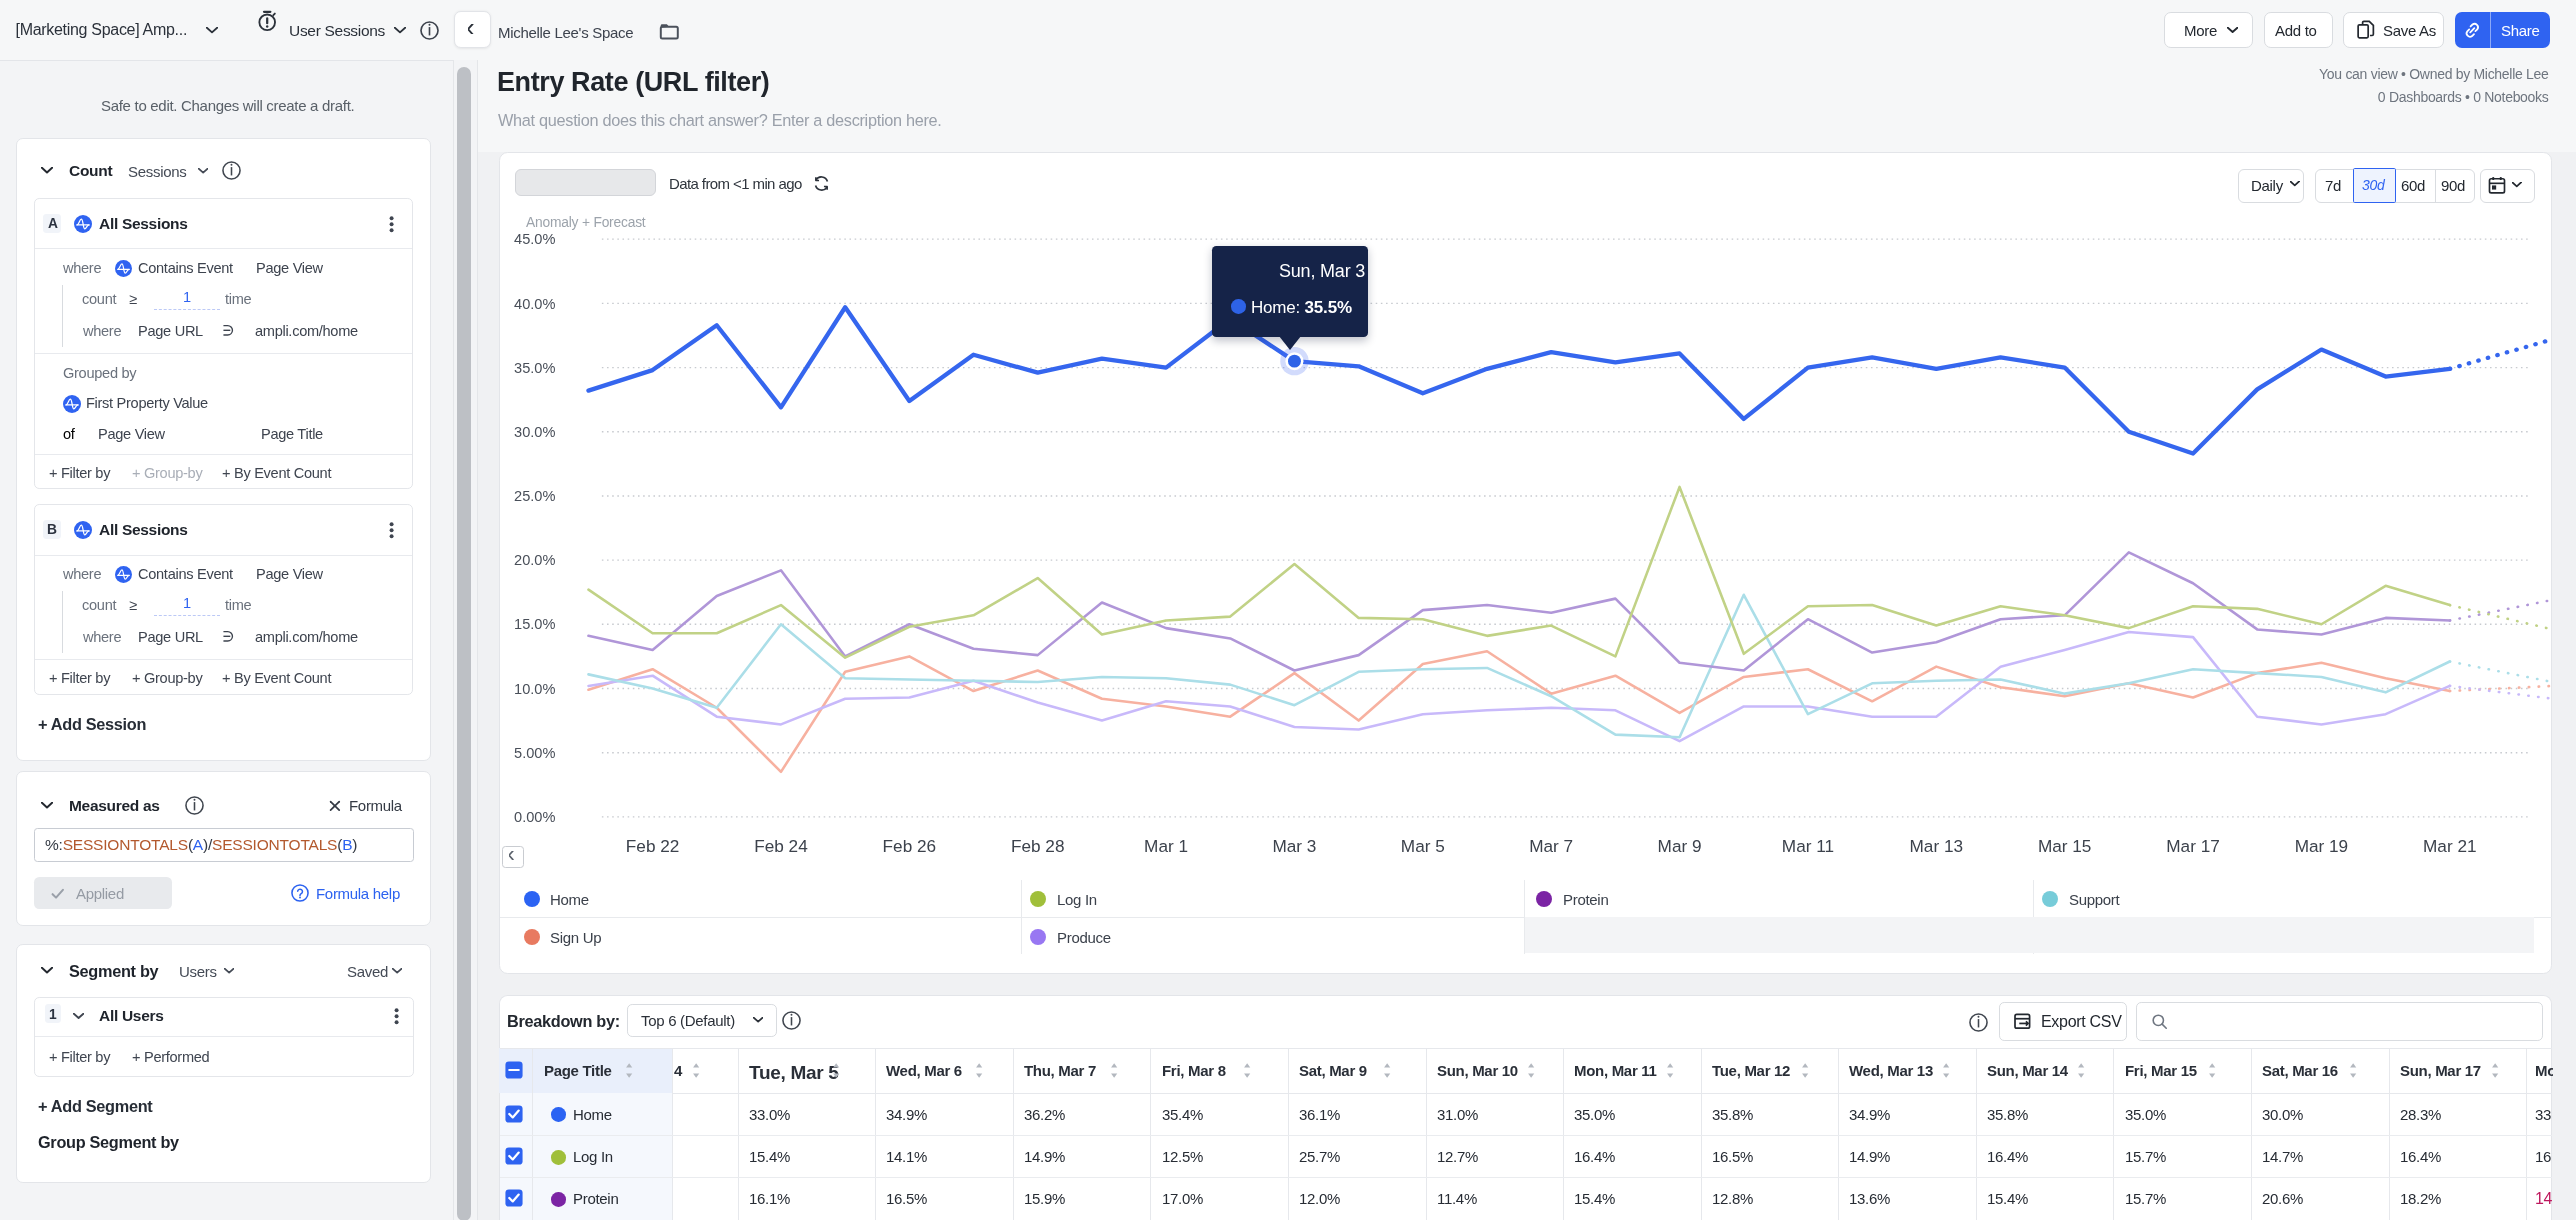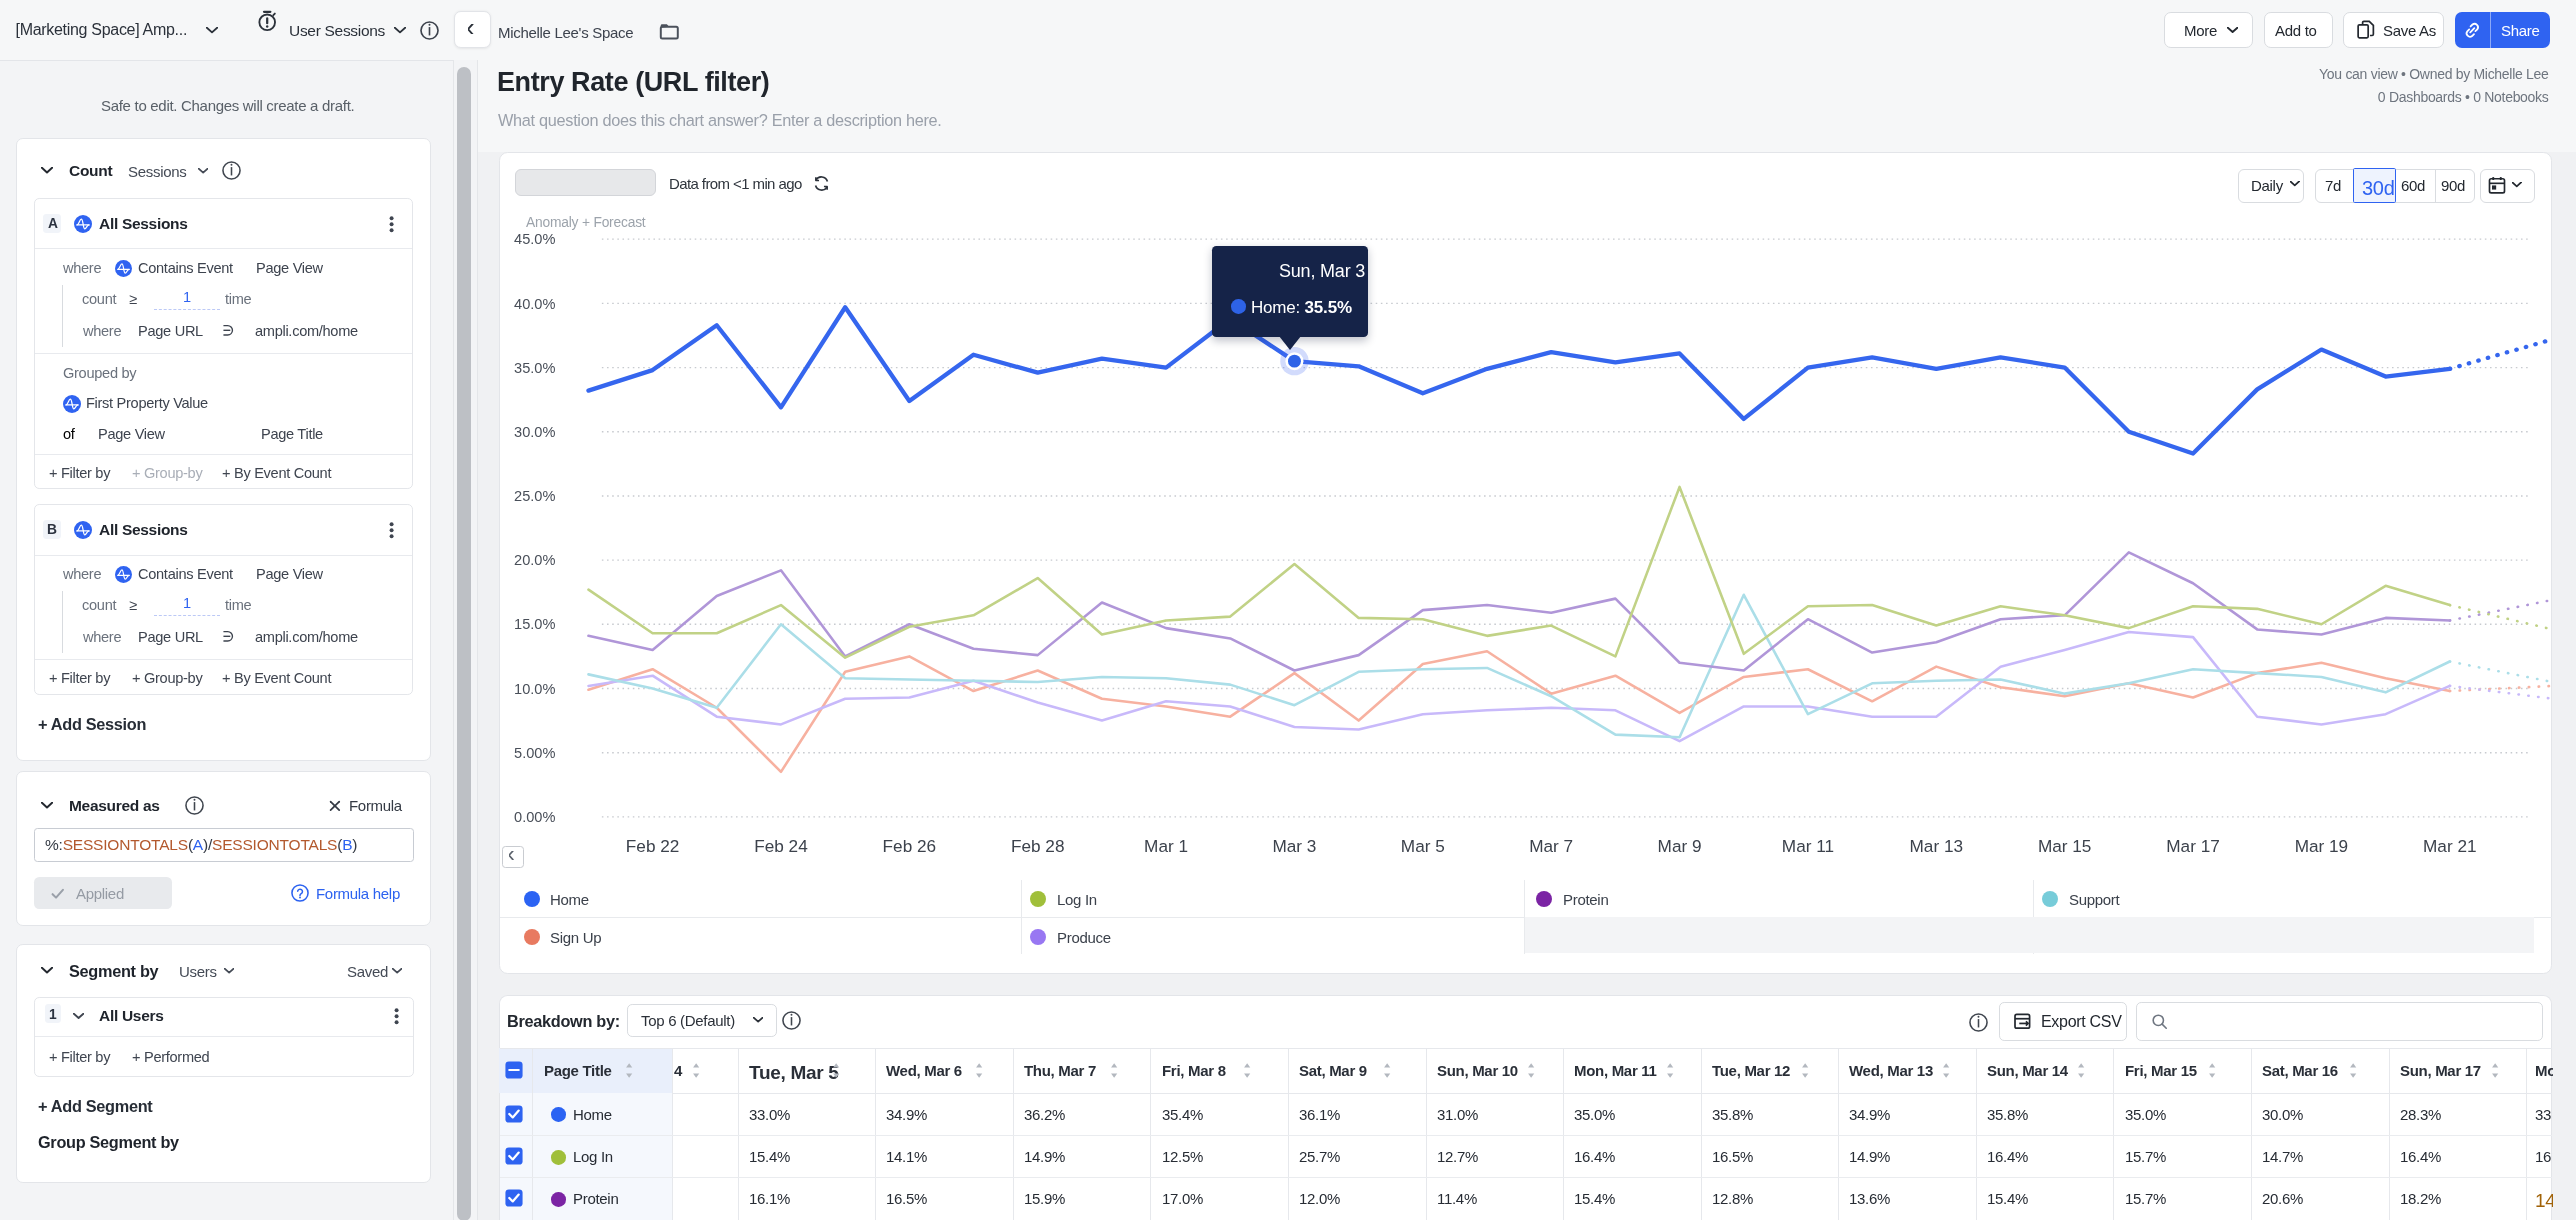--- a/index.html
+++ b/index.html
@@ -240,21 +240,21 @@
 <div class="btn" style="left:2238px;top:169px;width:66px;height:34px;border-radius:6px"></div>
 <div style="position:absolute;left:2251px;top:178px;font-size:15px;color:#23282f;font-weight:400;letter-spacing:-0.3px;white-space:nowrap;line-height:1;">Daily</div>
 <svg style="position:absolute;left:2290px;top:181px" width="9.5" height="5.7" viewBox="0 0 11 6.6">
     <path d="M0 0 L5.5 4.95 L11 0" fill="none" stroke="#23282f" stroke-width="2" stroke-linecap="round" stroke-linejoin="round"></path>
   </svg>
 <div class="btn" style="left:2315px;top:169px;width:160px;height:34px;border-radius:6px"></div>
 <div style="position:absolute;left:2354px;top:169px;width:0.9px;height:34px;background:#d9dce0"></div>
 <div style="position:absolute;left:2435px;top:169px;width:0.9px;height:34px;background:#d9dce0"></div>
 <div style="position:absolute;left:2353px;top:168px;width:43px;height:35px;background:#eef3fe;border:1.3px solid #2f63f1;border-radius:1.7px"></div>
 <div style="position:absolute;left:2325px;top:178px;font-size:15px;color:#23282f;font-weight:400;letter-spacing:-0.3px;white-space:nowrap;line-height:1;">7d</div>
-<div style="position:absolute;left:2362px;top:178px;font-size:20px;color:#2f63f1;font-weight:400;letter-spacing:-0.3px;white-space:nowrap;line-height:1;">30d</div>
+<div style="position:absolute;left:2362px;top:178px;font-size:14px;color:#2f63f1;font-weight:400;letter-spacing:-0.3px;white-space:nowrap;line-height:1;font-style:italic;">30d</div>
 <div style="position:absolute;left:2401px;top:178px;font-size:15px;color:#23282f;font-weight:400;letter-spacing:-0.3px;white-space:nowrap;line-height:1;">60d</div>
 <div style="position:absolute;left:2441px;top:178px;font-size:15px;color:#23282f;font-weight:400;letter-spacing:-0.3px;white-space:nowrap;line-height:1;">90d</div>
 <div class="btn" style="left:2480px;top:169px;width:55px;height:34px;border-radius:6px"></div>
 <svg style="position:absolute;left:2487px;top:175px" width="20" height="20" viewBox="0 0 24 24">
     <rect x="3" y="4.5" width="18" height="17" rx="2" fill="none" stroke="#23282f" stroke-width="2"></rect>
     <line x1="3" y1="10" x2="21" y2="10" stroke="#23282f" stroke-width="2"></line>
     <line x1="7.5" y1="2.5" x2="7.5" y2="6" stroke="#23282f" stroke-width="2.2"></line>
     <line x1="16.5" y1="2.5" x2="16.5" y2="6" stroke="#23282f" stroke-width="2.2"></line>
     <rect x="6" y="12.5" width="5" height="5" fill="#23282f"></rect>
   </svg>
@@ -523,14 +523,14 @@
 <div style="position:absolute;left:1162px;top:1191px;font-size:15px;color:#272c34;font-weight:400;letter-spacing:-0.3px;white-space:nowrap;line-height:1;">17.0%</div>
 <div style="position:absolute;left:1299px;top:1191px;font-size:15px;color:#272c34;font-weight:400;letter-spacing:-0.3px;white-space:nowrap;line-height:1;">12.0%</div>
 <div style="position:absolute;left:1437px;top:1191px;font-size:15px;color:#272c34;font-weight:400;letter-spacing:-0.3px;white-space:nowrap;line-height:1;">11.4%</div>
 <div style="position:absolute;left:1574px;top:1191px;font-size:15px;color:#272c34;font-weight:400;letter-spacing:-0.3px;white-space:nowrap;line-height:1;">15.4%</div>
 <div style="position:absolute;left:1712px;top:1191px;font-size:15px;color:#272c34;font-weight:400;letter-spacing:-0.3px;white-space:nowrap;line-height:1;">12.8%</div>
 <div style="position:absolute;left:1849px;top:1191px;font-size:15px;color:#272c34;font-weight:400;letter-spacing:-0.3px;white-space:nowrap;line-height:1;">13.6%</div>
 <div style="position:absolute;left:1987px;top:1191px;font-size:15px;color:#272c34;font-weight:400;letter-spacing:-0.3px;white-space:nowrap;line-height:1;">15.4%</div>
 <div style="position:absolute;left:2125px;top:1191px;font-size:15px;color:#272c34;font-weight:400;letter-spacing:-0.3px;white-space:nowrap;line-height:1;">15.7%</div>
 <div style="position:absolute;left:2262px;top:1191px;font-size:15px;color:#272c34;font-weight:400;letter-spacing:-0.3px;white-space:nowrap;line-height:1;">20.6%</div>
 <div style="position:absolute;left:2400px;top:1191px;font-size:15px;color:#272c34;font-weight:400;letter-spacing:-0.3px;white-space:nowrap;line-height:1;">18.2%</div>
-<div style="position:absolute;left:2535px;top:1191px;font-size:19px;color:#a16207;font-weight:400;letter-spacing:-0.3px;white-space:nowrap;line-height:1;">14</div>
+<div style="position:absolute;left:2535px;top:1191px;font-size:16px;color:#be185d;font-weight:400;letter-spacing:-0.3px;white-space:nowrap;line-height:1;">14</div>
 <div style="position:absolute;left:2553px;top:152px;width:23px;height:1069px;background:#f0f1f3"></div>
 
 </body></html>

